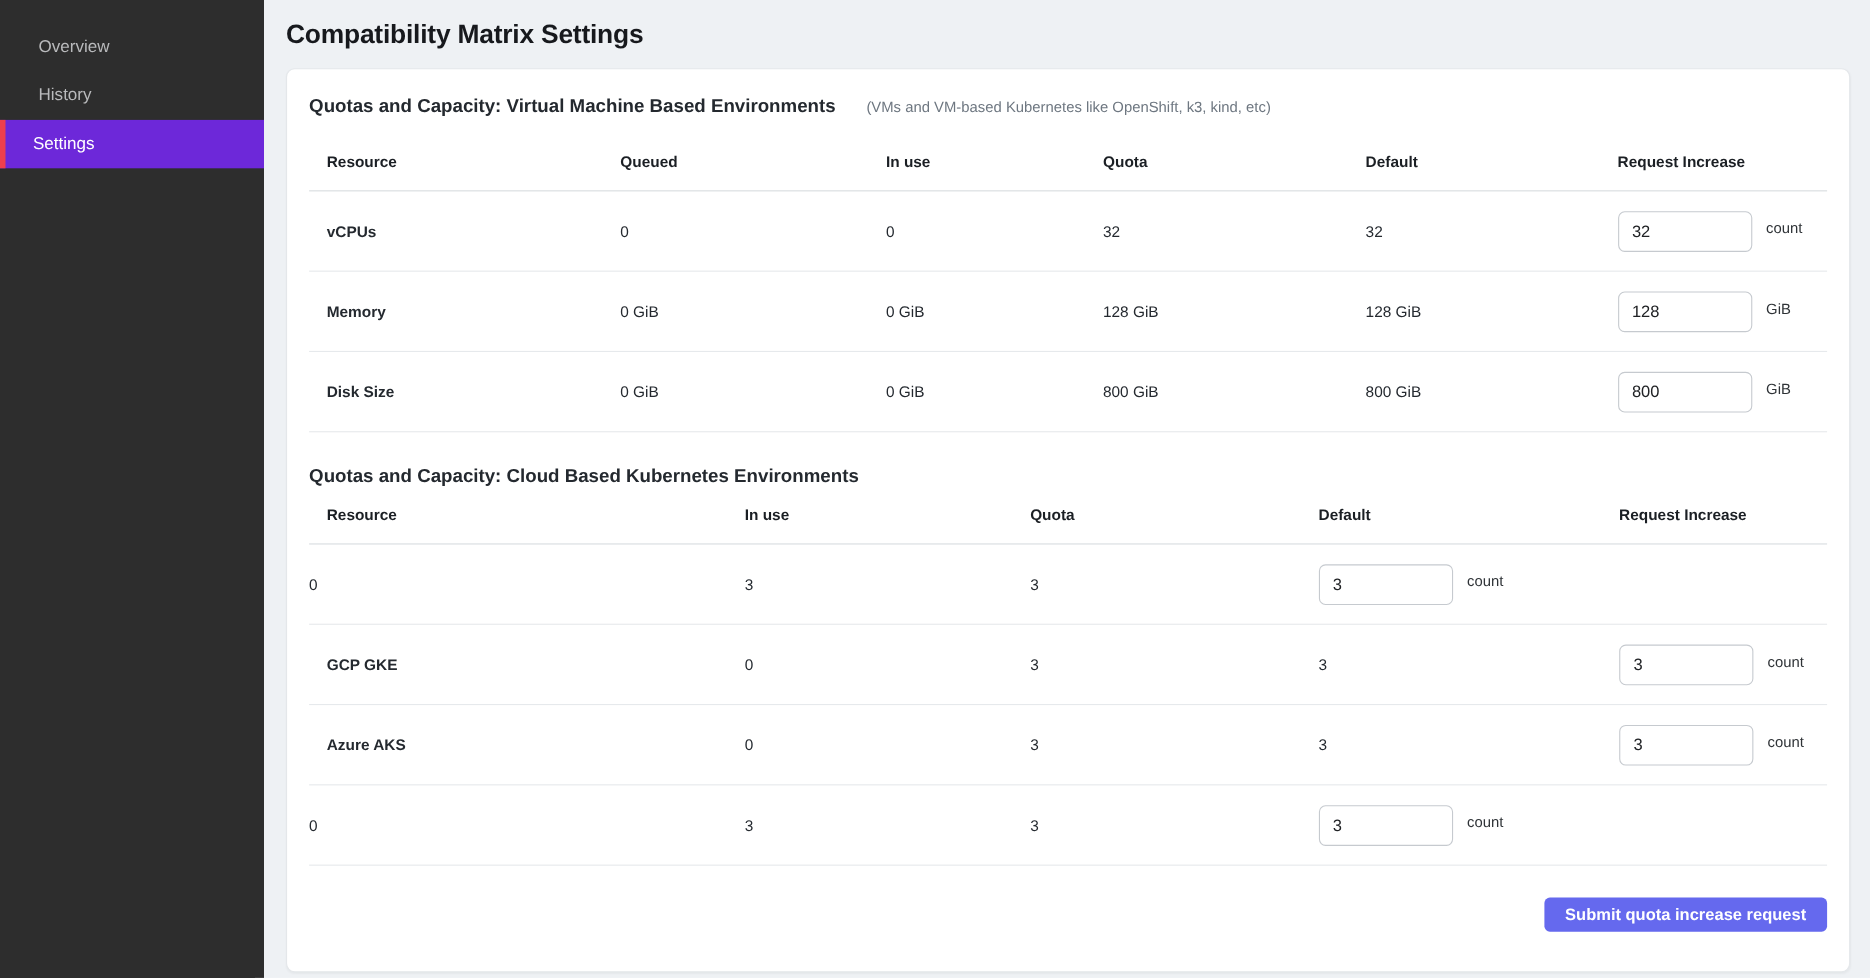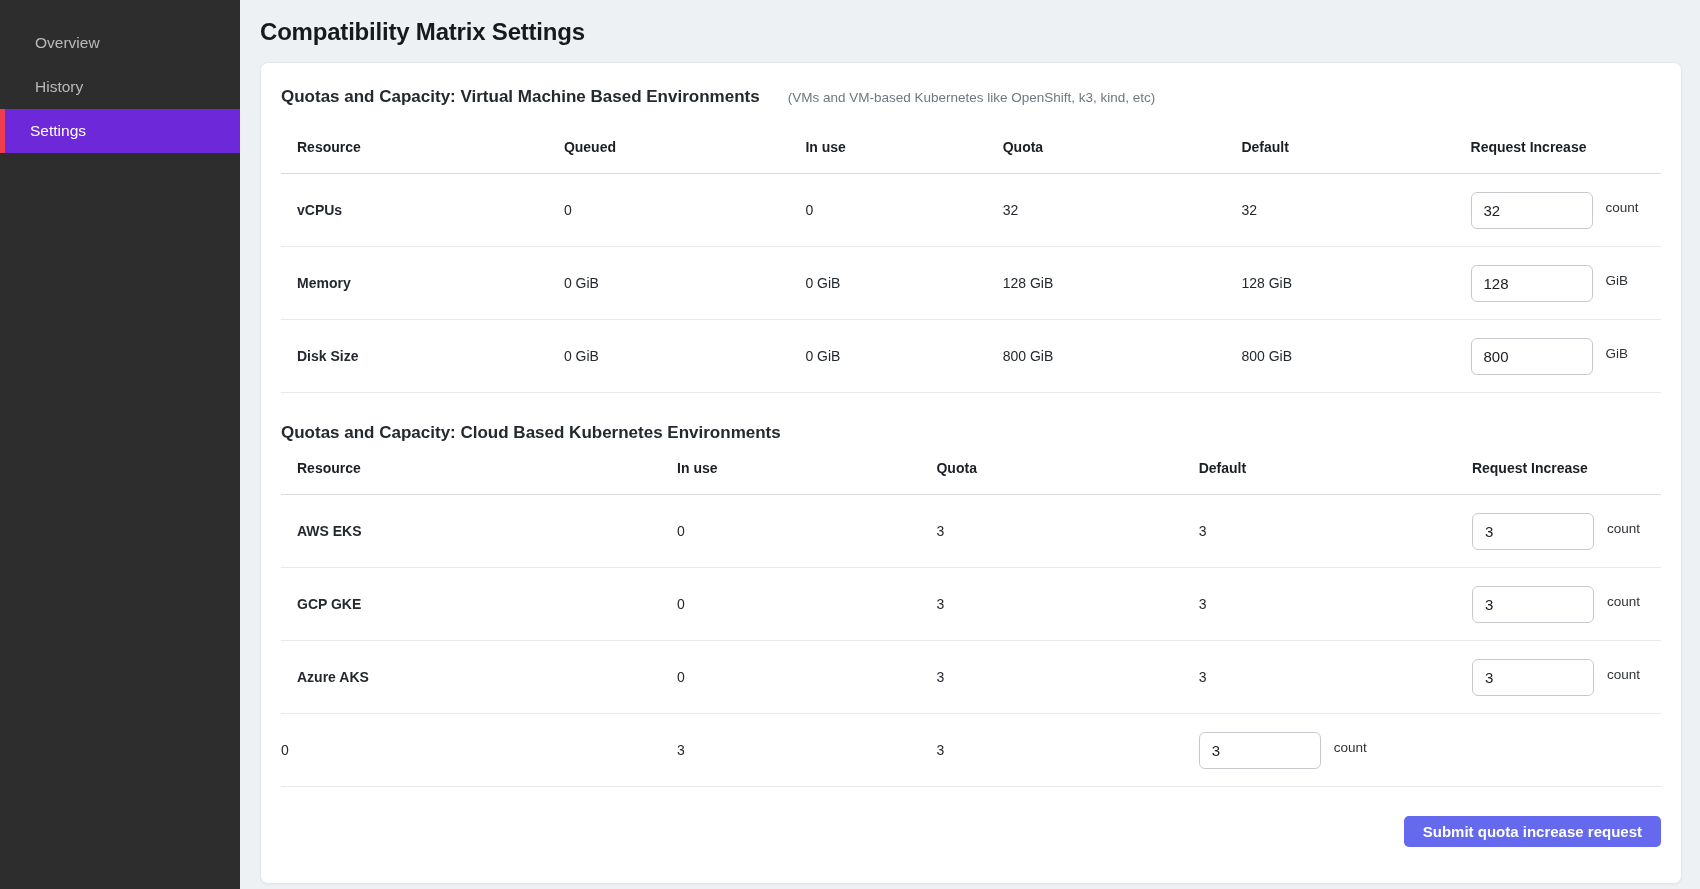--- a/index.html
+++ b/index.html
@@ -217,21 +217,20 @@
     <div class="tbl k8s">
       <div class="tbl-header">
         <div class="cell-first">Resource</div>
         <div>In use</div>
         <div>Quota</div>
         <div>Default</div>
         <div>Request Increase</div>
       </div>
 
       <div class="tbl-row">
-        <div class="cell-first resource-name">AWS EKS</div>
         <div>0</div>
         <div>3</div>
         <div>3</div>
         <div class="request-cell">
           <input class="request-input" type="text" value="3" style="">
           <span class="unit-label">count</span>
         </div>
       </div>
 
       <div class="tbl-row">

